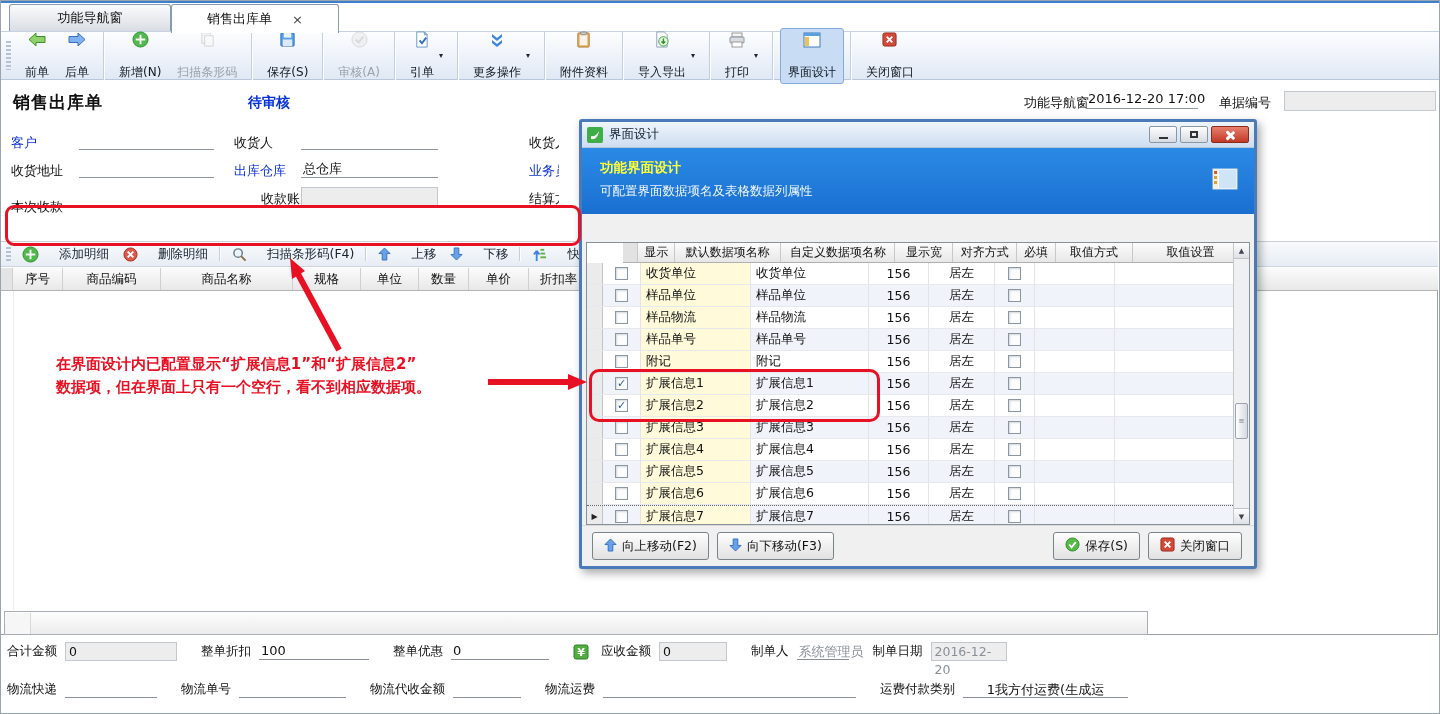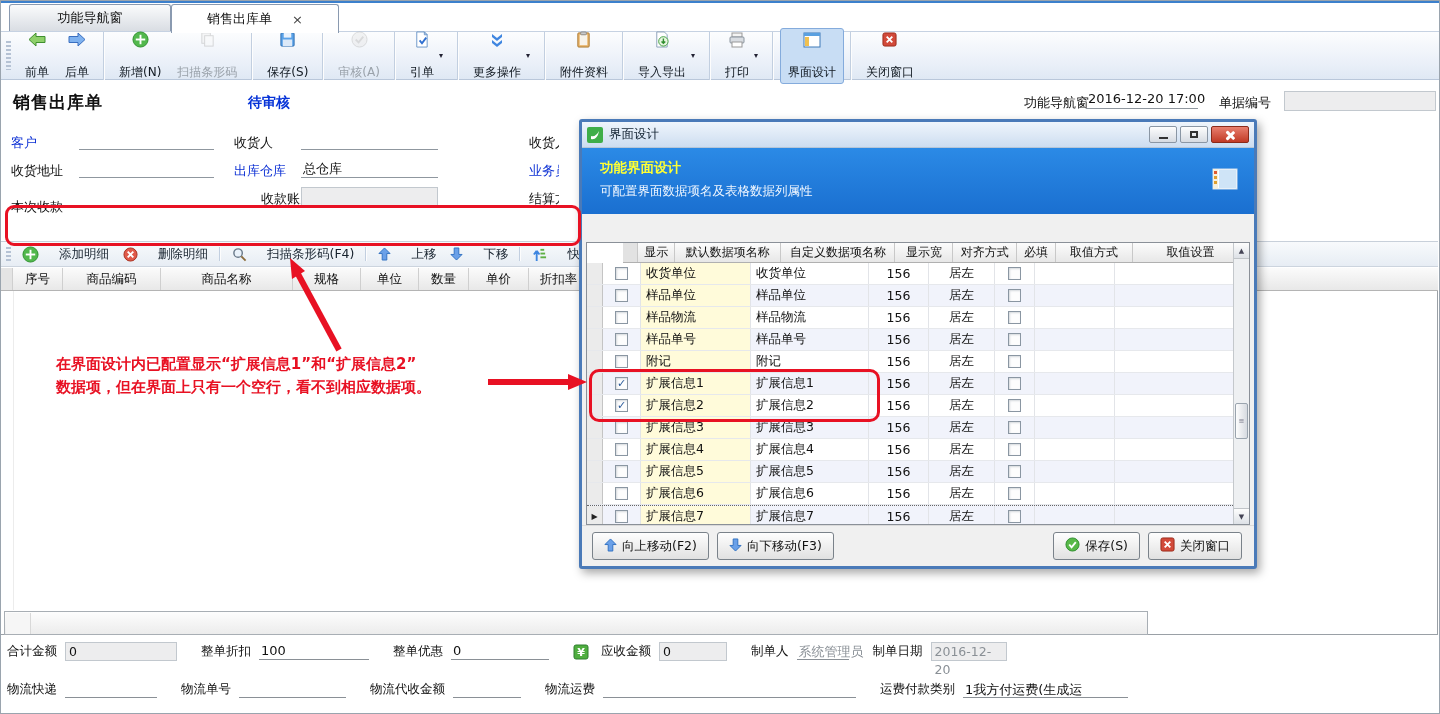--- a/index.html
+++ b/index.html
@@ -487,21 +487,21 @@
       </div>
       <div class="fitem" style="margin-right: 24px;">
         <span class="lb">制单人</span>
         <span class="uf greytext" style="width: 52px;">系统管理员</span>
       </div>
       <div class="fitem" style="margin-right: 24px;">
         <span class="lb">制单日期</span>
         <span class="gb greytext" style="width: 76px;">2016-12-20</span>
       </div>
     </div>
-  <div class="frow" id="footer-row2" style="top:680px;">
+  <div class="frow" id="footer-row2" style="top:680px;text-align:center;">
       <div class="fitem" style="margin-right: 24px;">
         <span class="lb">物流快递</span>
         <span class="uf" style="width: 92px;"></span>
       </div>
       <div class="fitem" style="margin-right: 24px;">
         <span class="lb">物流单号</span>
         <span class="uf" style="width: 107px;"></span>
       </div>
       <div class="fitem" style="margin-right: 24px;">
         <span class="lb">物流代收金额</span>

